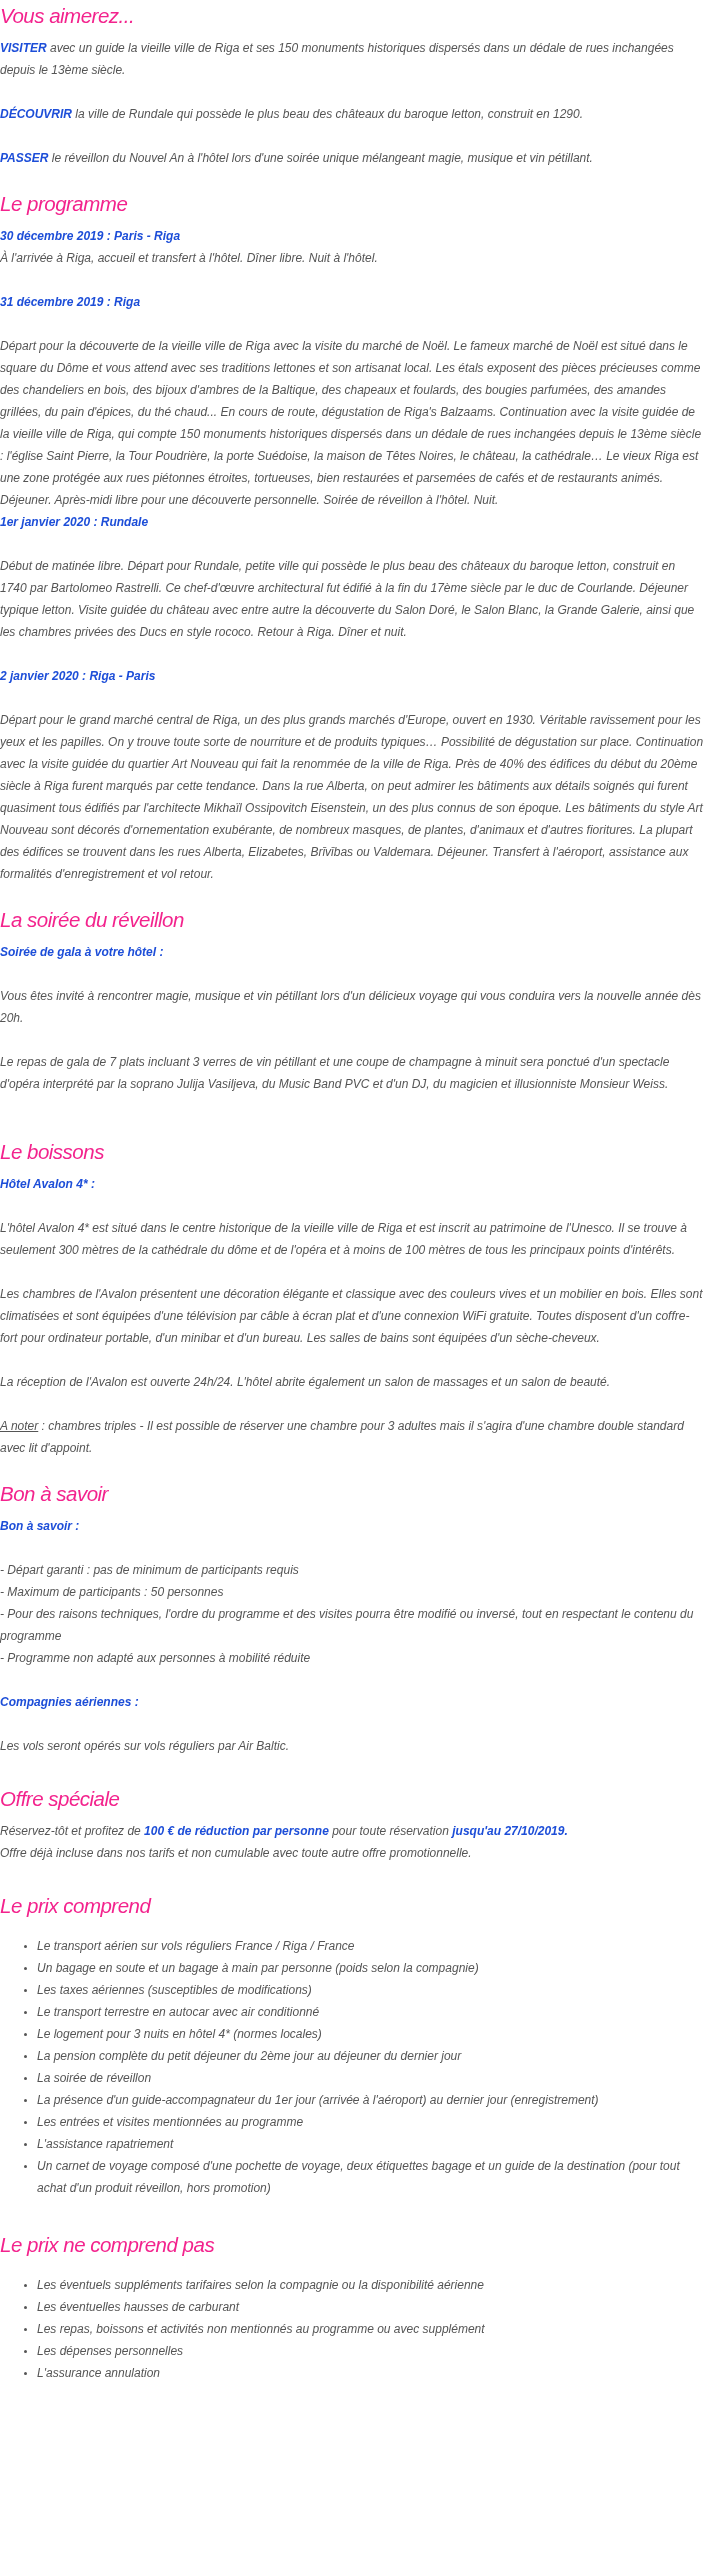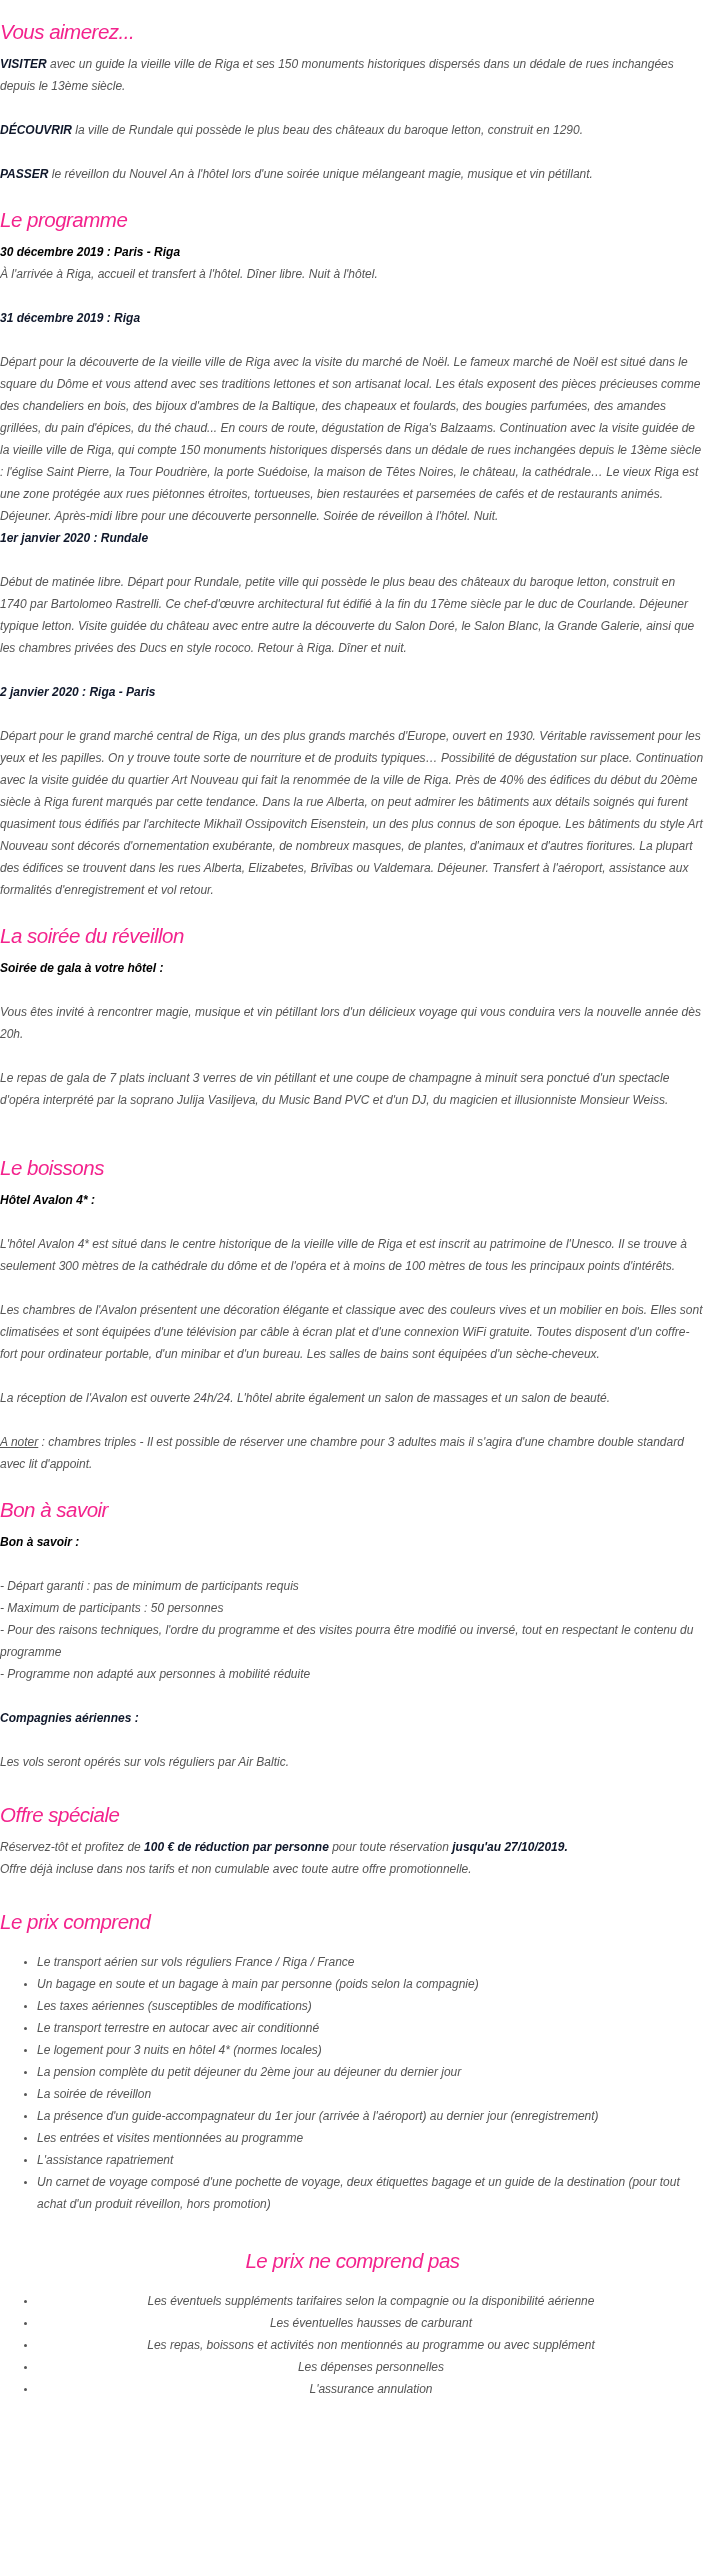--- a/index.html
+++ b/index.html
@@ -16,25 +16,25 @@
       font-family: "Liberation Sans", sans-serif;
       color: #f3238d;
       font-size: 20.5px;
       font-style: italic;
       font-weight: normal;
       letter-spacing: -0.5px;
       margin: 0;
       line-height: 28px;
     }
     .sec { margin-bottom: 20.5px; }
-    .sec-first { padding-top: 18px; }
+    .sec-first { padding-top: 2px; }
     p { margin: 0; }
     .gap { height: 22px; }
-    b, .b { font-weight: bold; color: #0f172a; }
-    .sub { font-weight: bold; color: #000000; margin-top: 7.4px; }
+    b, .b { font-weight: bold; color: #1d4ed8; }
+    .sub { font-weight: bold; color: #1d4ed8; margin-top: 7.4px; }
     .u { text-decoration: underline; }
     ul {
       margin: 15px 0 0 0;
       padding: 0 0 0 37px;
       list-style: disc;
     }
     ul li { line-height: 22px; padding-left: 0; }
     ul li::marker { color: #555555; font-size: 10.2px; }
     .intro-p { margin-top: 7.4px; }
   </style>
@@ -122,21 +122,21 @@
       <li>Le logement pour 3 nuits en hôtel 4* (normes locales)</li>
       <li>La pension complète du petit déjeuner du 2ème jour au déjeuner du dernier jour</li>
       <li>La soirée de réveillon</li>
       <li>La présence d'un guide-accompagnateur du 1er jour (arrivée à l'aéroport) au dernier jour (enregistrement)</li>
       <li>Les entrées et visites mentionnées au programme</li>
       <li>L'assistance rapatriement</li>
       <li>Un carnet de voyage composé d'une pochette de voyage, deux étiquettes bagage et un guide de la destination (pour tout achat d'un produit réveillon, hors promotion)</li>
     </ul>
   </section>
 
-  <section class="sec" style="margin-top:32px;text-align:center;">
+  <section class="sec" style="margin-top:32px;">
     <h2>Le prix ne comprend pas</h2>
     <ul>
       <li>Les éventuels suppléments tarifaires selon la compagnie ou la disponibilité aérienne</li>
       <li>Les éventuelles hausses de carburant</li>
       <li>Les repas, boissons et activités non mentionnés au programme ou avec supplément</li>
       <li>Les dépenses personnelles</li>
       <li>L'assurance annulation</li>
     </ul>
   </section>
 

